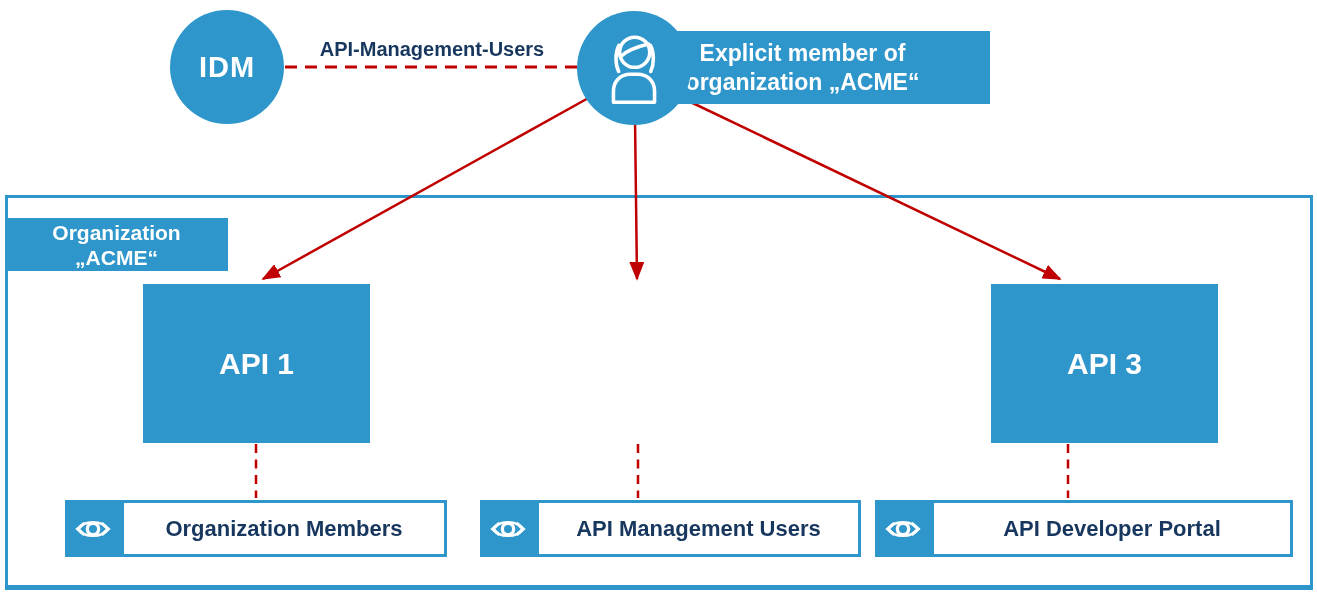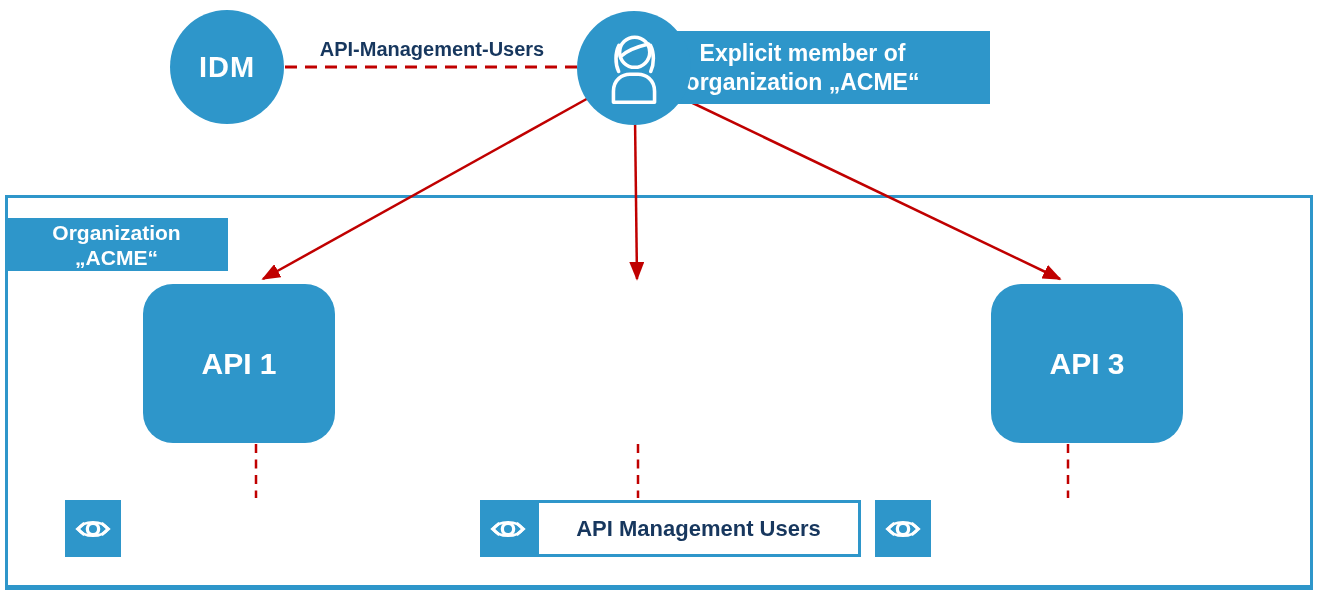--- a/index.html
+++ b/index.html
@@ -25,22 +25,22 @@
               justify-content:center;font-size:23px;line-height:29px;text-align:center;}
 
   
   .org-container{position:absolute;left:5px;top:195px;width:1308px;height:395px;box-sizing:border-box;
                  border:3px solid var(--blue);border-bottom-width:5px;background:transparent;z-index:1;}
   .org-tab{position:absolute;left:5px;top:195px;width:223px;height:53px;background:var(--blue);
            color:#fff;z-index:2;display:flex;flex-direction:column;align-items:center;
            justify-content:center;font-size:21px;line-height:25px;text-align:center;margin-top:23px;}
 
   
-  .api-box{position:absolute;top:284px;width:192px;height:159px;background:var(--blue);color:#fff;
-           display:flex;align-items:center;justify-content:center;font-size:30px;z-index:3;border-radius:30px;}
+  .api-box{position:absolute;top:284px;width:227px;height:159px;background:var(--blue);color:#fff;
+           display:flex;align-items:center;justify-content:center;font-size:30px;z-index:3;}
   .api-1{left:143px;} .api-2{left:525px;} .api-3{left:953px;margin-left:38px;}
 
   
   .view-box{position:absolute;top:500px;height:57px;display:flex;z-index:3;}
   .view-icon{width:56px;height:57px;background:var(--blue);display:flex;align-items:center;
              justify-content:center;flex:0 0 56px;}
   .view-label{background:#fff;border:3px solid var(--blue);box-sizing:border-box;height:57px;
               display:flex;align-items:center;justify-content:center;color:var(--navy);font-size:22px;}
   .view-1{left:65px;}  .view-1 .view-label{width:326px;}
   .view-2{left:472px;padding-left:8px;} .view-2 .view-label{width:325px;}
@@ -113,20 +113,21 @@
 
   <div class="view-box view-1">
     <div class="view-icon">
       <svg width="44" height="44" viewBox="0 0 56 56" fill="none" stroke="#fff">
         <path d="M9,28 C16.5,16.5 39.5,16.5 47,28 C39.5,39.5 16.5,39.5 9,28 Z" stroke-width="3.4"></path>
         <path d="M17,20.5 L8.5,28 L17,35.5" stroke-width="4"></path>
         <path d="M39,20.5 L47.5,28 L39,35.5" stroke-width="4"></path>
         <circle cx="28" cy="28" r="7.2" stroke-width="4.2"></circle>
       </svg>
     </div>
+    <div class="view-label">Organization Members</div>
   </div>
 
   <div class="view-box view-2">
     <div class="view-icon">
       <svg width="44" height="44" viewBox="0 0 56 56" fill="none" stroke="#fff">
         <path d="M9,28 C16.5,16.5 39.5,16.5 47,28 C39.5,39.5 16.5,39.5 9,28 Z" stroke-width="3.4"></path>
         <path d="M17,20.5 L8.5,28 L17,35.5" stroke-width="4"></path>
         <path d="M39,20.5 L47.5,28 L39,35.5" stroke-width="4"></path>
         <circle cx="28" cy="28" r="7.2" stroke-width="4.2"></circle>
       </svg>
@@ -136,15 +137,16 @@
 
   <div class="view-box view-3">
     <div class="view-icon">
       <svg width="44" height="44" viewBox="0 0 56 56" fill="none" stroke="#fff">
         <path d="M9,28 C16.5,16.5 39.5,16.5 47,28 C39.5,39.5 16.5,39.5 9,28 Z" stroke-width="3.4"></path>
         <path d="M17,20.5 L8.5,28 L17,35.5" stroke-width="4"></path>
         <path d="M39,20.5 L47.5,28 L39,35.5" stroke-width="4"></path>
         <circle cx="28" cy="28" r="7.2" stroke-width="4.2"></circle>
       </svg>
     </div>
+    <div class="view-label">API Developer Portal</div>
   </div>
 
 </div>
 
 </body></html>

